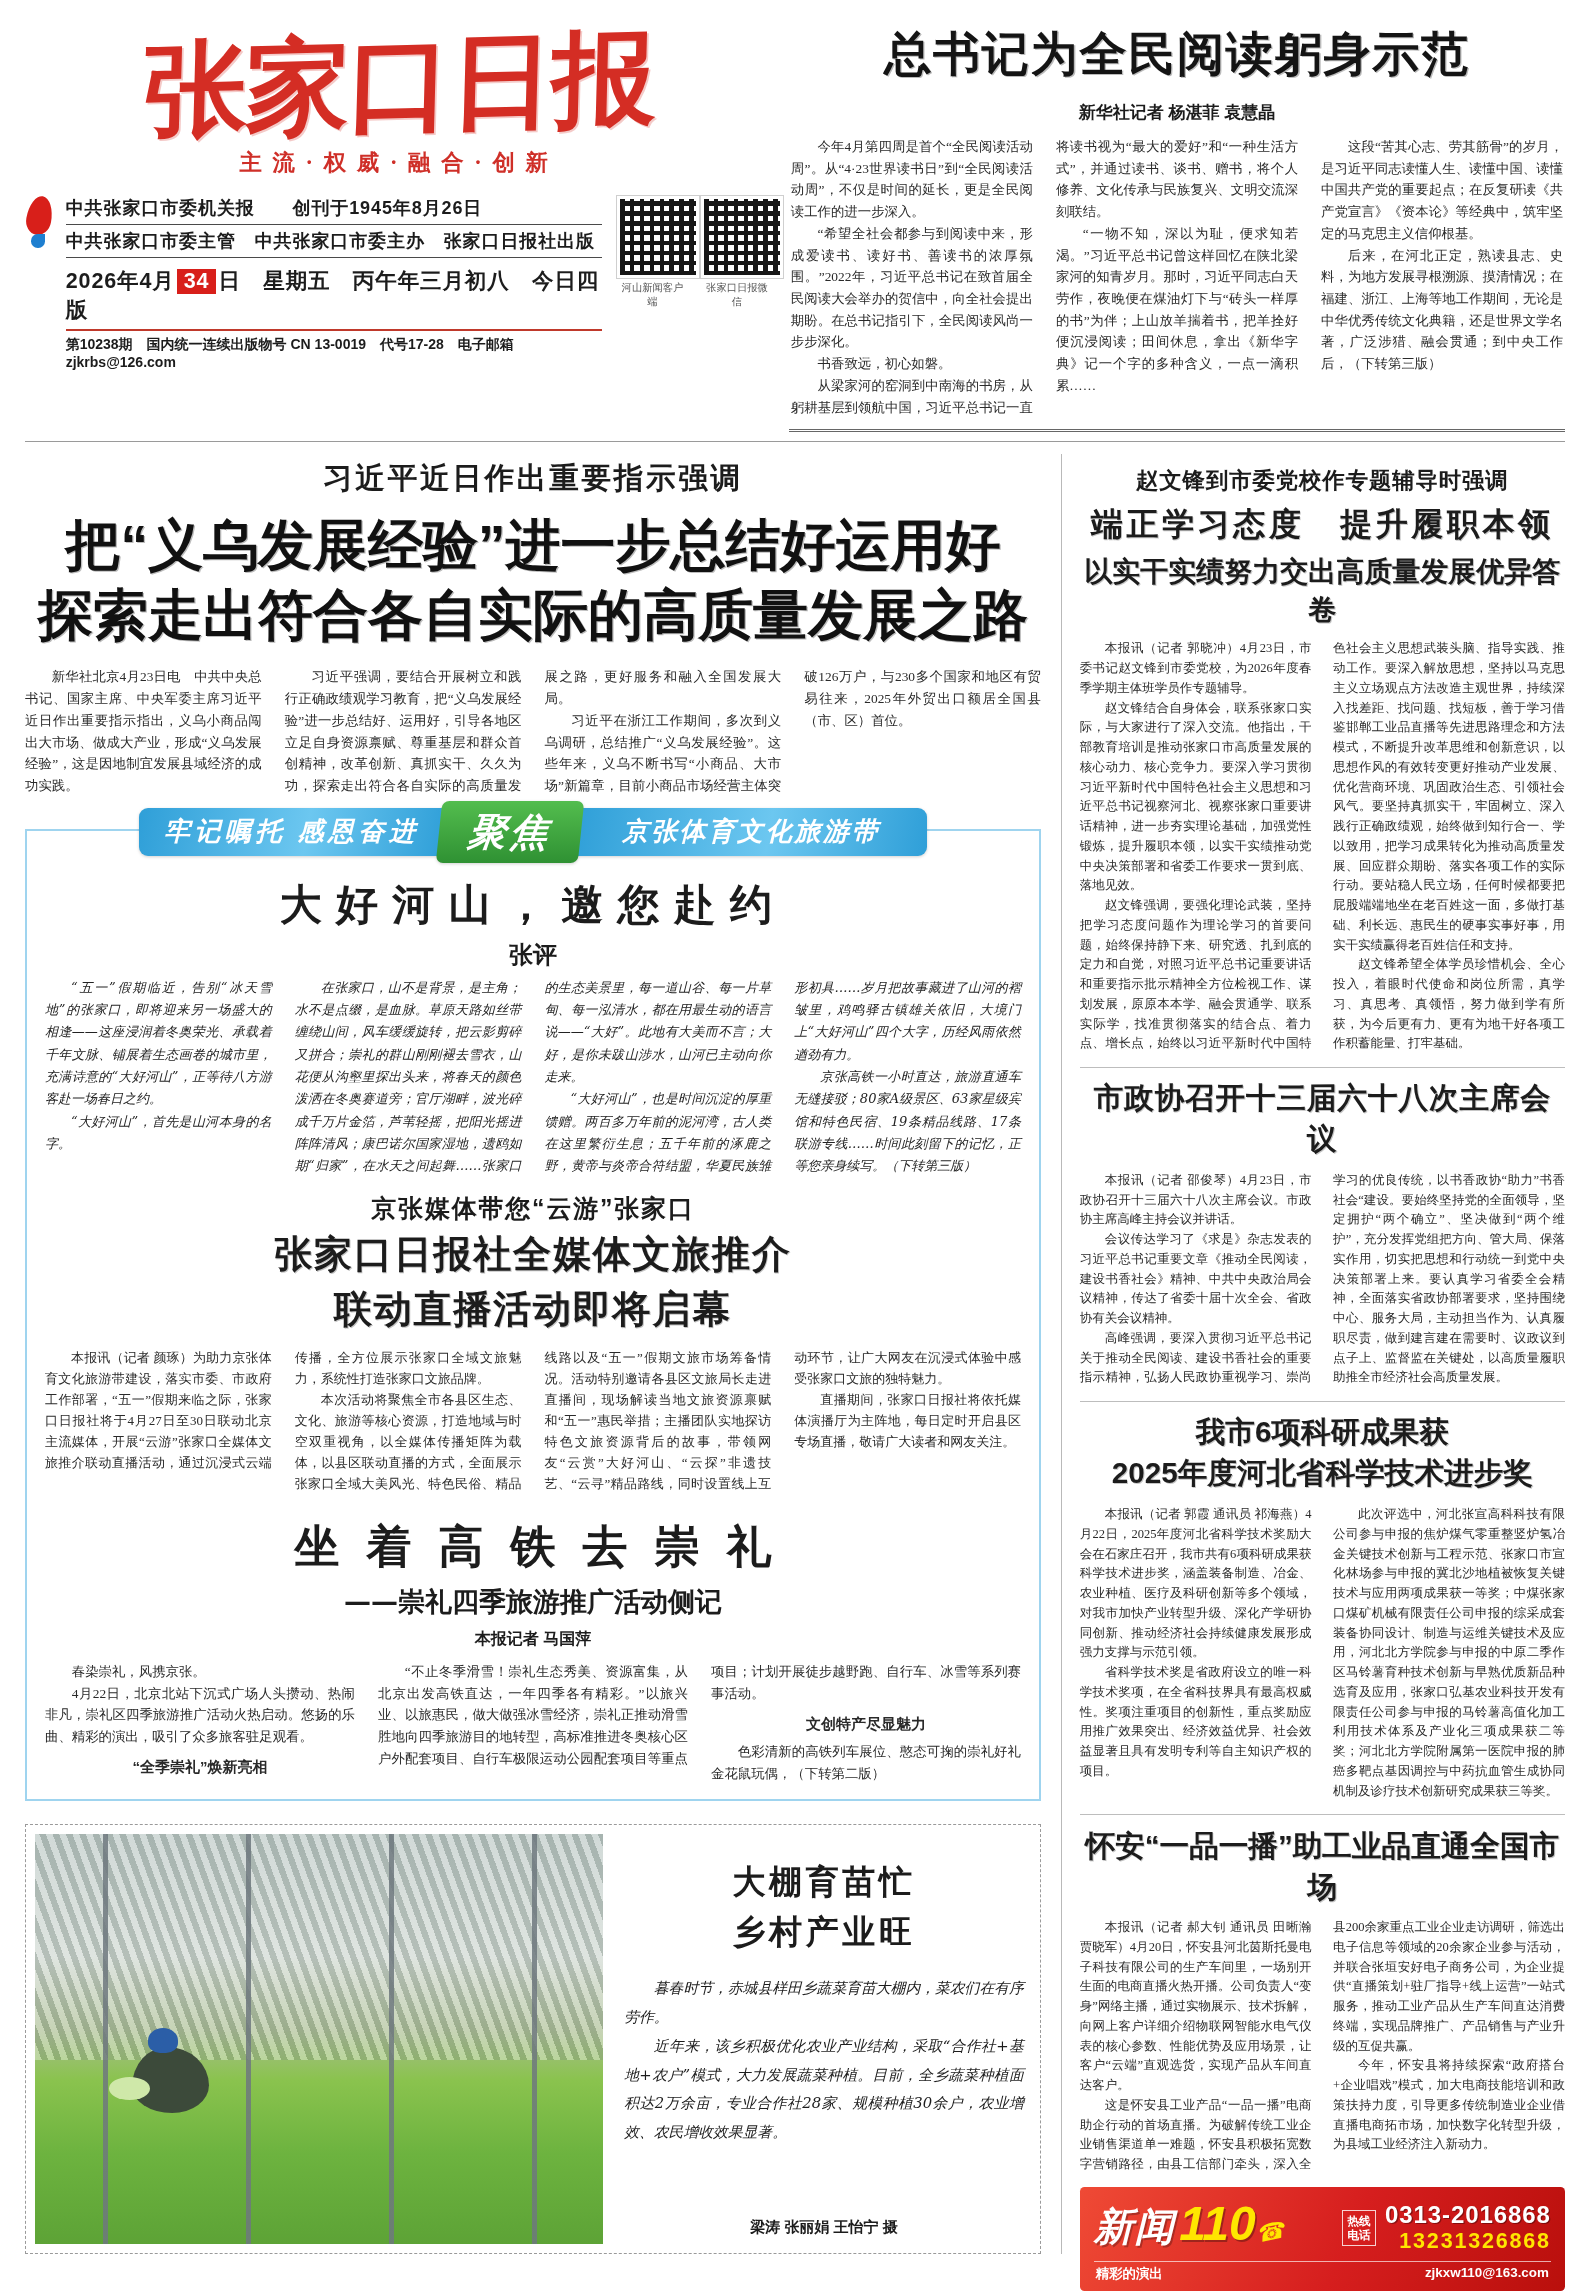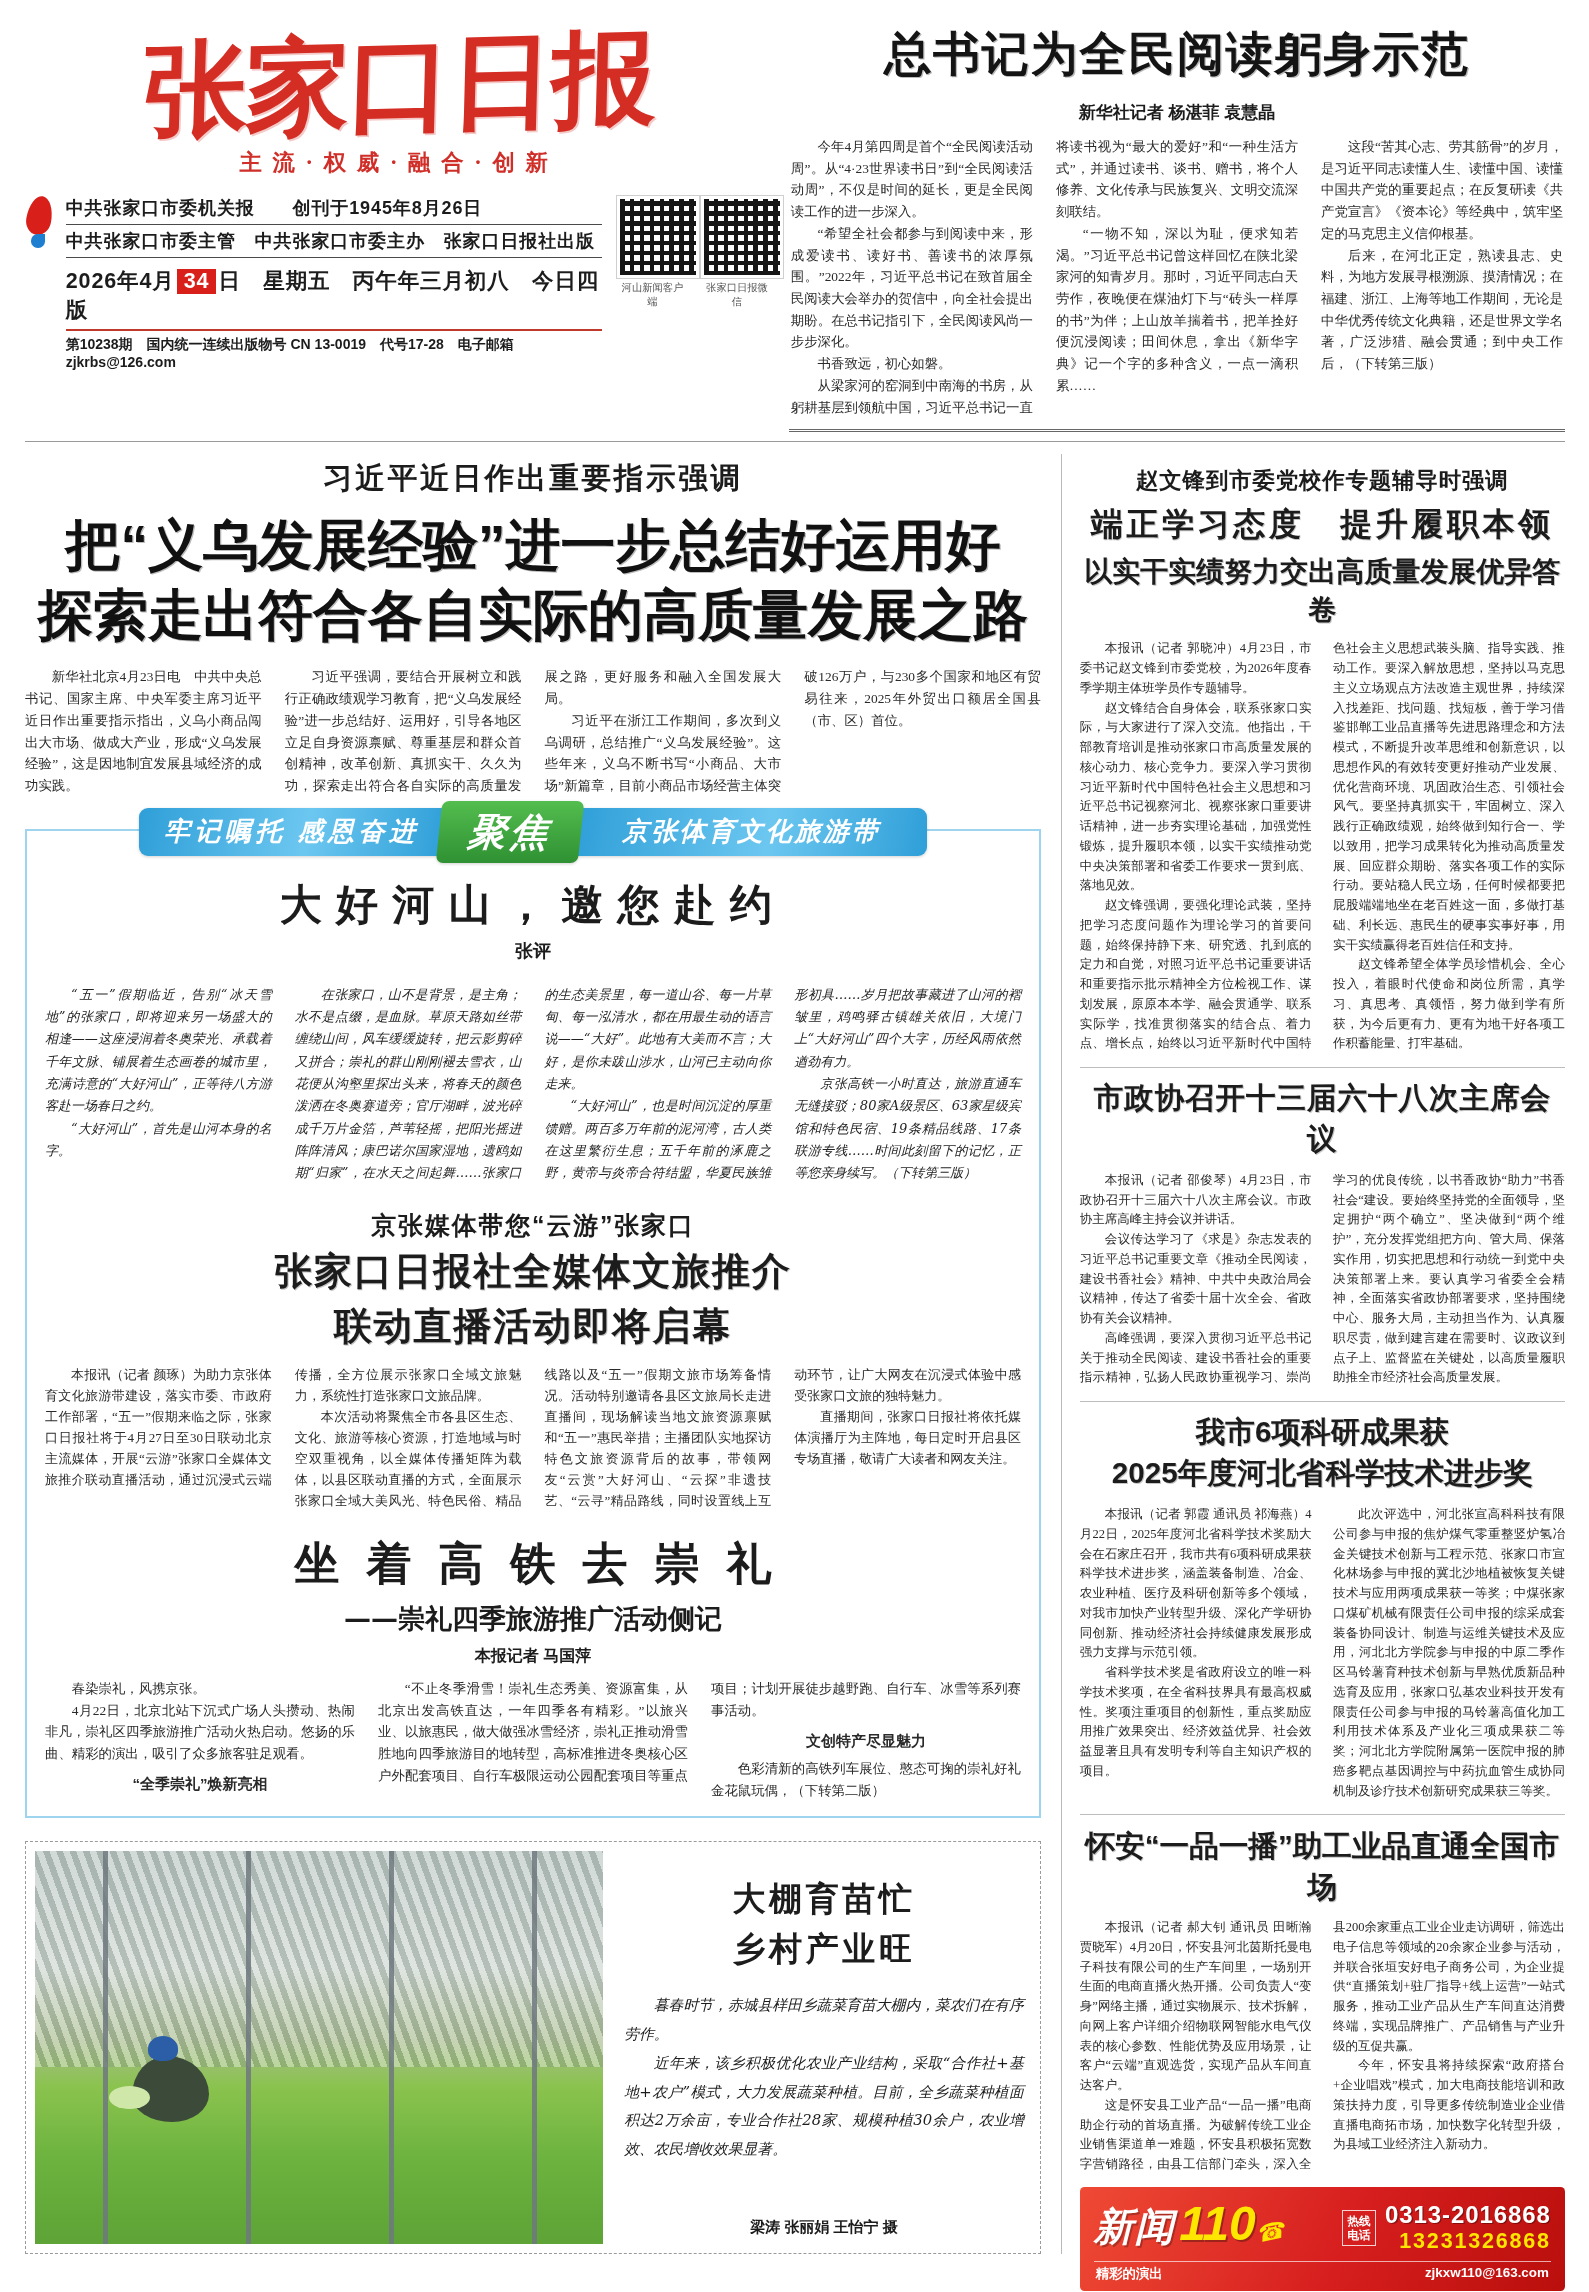--- a/index.html
+++ b/index.html
@@ -66,25 +66,25 @@
   .feature { border:2.7px solid #9fd4ef; margin-top:32px; padding:0 18px 14.3px; }
   .banner { display:flex; width:788px; margin:-23px auto 0; height:48px; filter:drop-shadow(0 1.8px 1.8px rgba(0,0,0,.18)); }
   .b-side { background:linear-gradient(100deg,#2f9fd8,#6cc7f0 55%,#2f9fd8); color:#fff; font-family:"Liberation Sans",sans-serif;
     font-weight:900; font-style:italic; display:flex; align-items:center; justify-content:center; }
   .b-left { flex:1; font-size:26px; letter-spacing:4.5px; border-radius:9px 0 0 9px; }
   .b-right { flex:1.15; font-size:26px; letter-spacing:2.7px; border-radius:0 9px 9px 0; }
   .b-mid { width:142px; margin:-7.2px -5.4px; z-index:2; background:linear-gradient(#53bd4e,#2f9133);
     color:#fff; font-family:"Liberation Sans",sans-serif; font-weight:900; font-style:italic; font-size:38px;
     display:flex; align-items:center; justify-content:center; transform:skewX(-6deg); border-radius:7.2px; letter-spacing:3.6px; }
   .f-title { font-family:"DejaVu Serif",serif; font-weight:bold; font-size:42px; text-align:center; letter-spacing:14.3px; margin:21.5px 0 5.4px; }
-  .f-author { text-align:center; font-size:18px; font-weight:bold; margin-bottom:21px; font-family:"Liberation Sans",sans-serif; }
+  .f-author { text-align:center; font-size:24px; font-weight:bold; margin-bottom:6px; font-family:"Liberation Sans",sans-serif; }
   .f-body { font-size:13px; line-height:1.72; font-style:italic; font-family:"DejaVu Serif",serif; color:#222; }
   .f-body p { text-indent:2em; text-align:justify; }
 
-  .jz { margin-top:24px; }
+  .jz { margin-top:14px; }
   .jz-kicker { font-family:"Liberation Sans",sans-serif; font-weight:900; font-size:25px; text-align:center; letter-spacing:1.8px; }
   .jz-h { font-family:"Liberation Sans",sans-serif; font-weight:900; font-size:38px; line-height:1.3; text-align:center; letter-spacing:1.8px; margin-top:5.4px; text-shadow:0.9px 0.9px 0 #c4c4c4; }
   .jz-body { margin-top:12.5px; font-size:13px; }
 
   .cl { margin-top:23px; }
   .cl-h { font-family:"DejaVu Serif",serif; font-weight:bold; font-size:45px; text-align:center; letter-spacing:27px; text-indent:27px; }
   .cl-sub { font-family:"DejaVu Serif",serif; font-weight:bold; font-size:27px; text-align:center; margin-top:7.2px; }
   .cl-byline { font-size:16px; font-weight:bold; text-align:center; margin:9px 0 10.7px; font-family:"Liberation Sans",sans-serif; }
   .subhead { font-family:"Liberation Sans",sans-serif; font-weight:900; text-indent:0 !important; text-align:center !important; font-size:15px; margin:7.2px 0 5.4px; }
 

